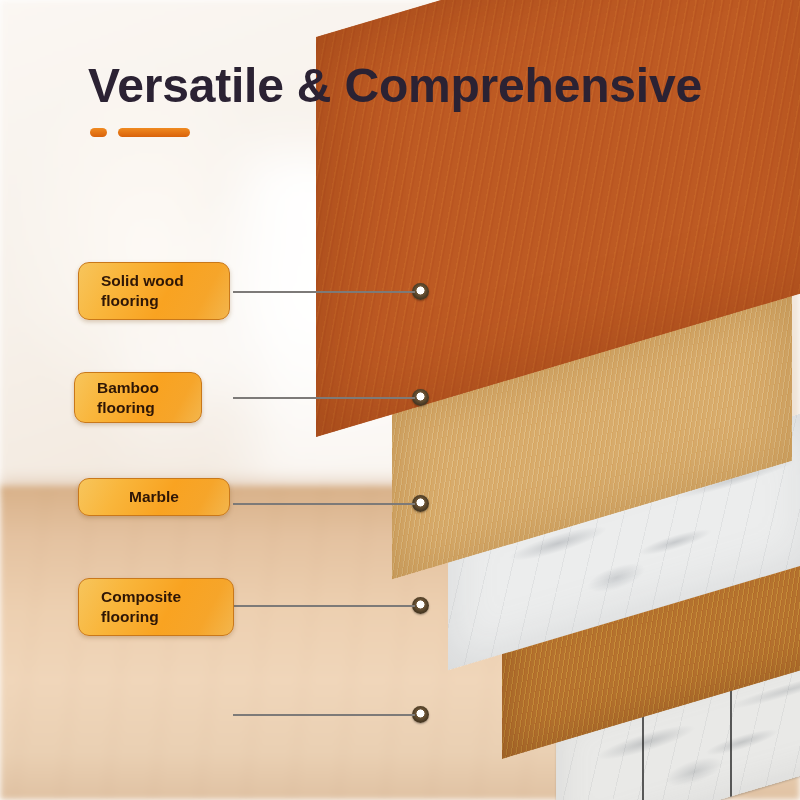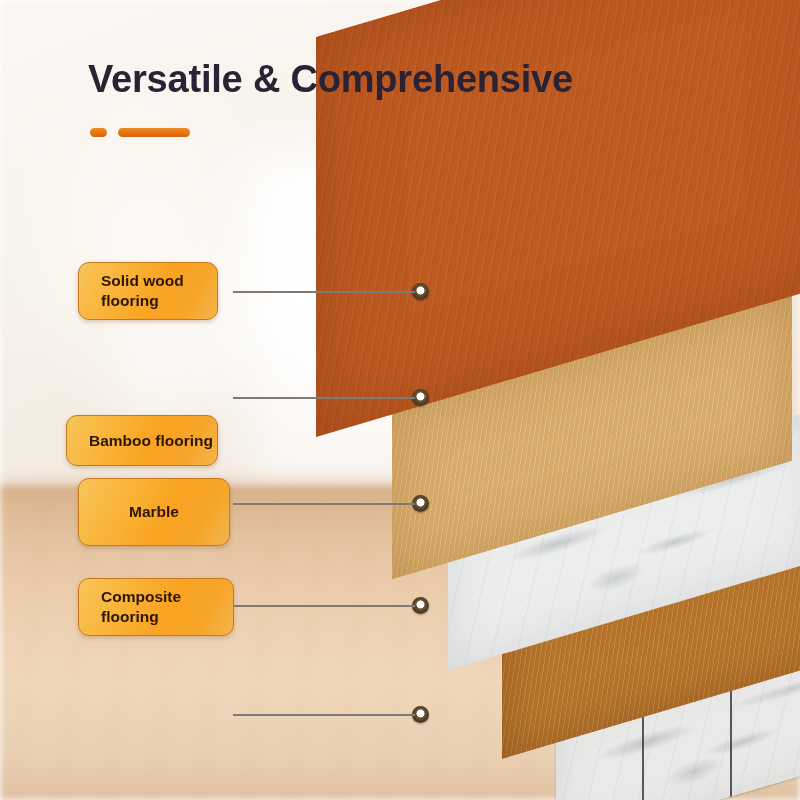--- a/index.html
+++ b/index.html
@@ -43,21 +43,21 @@
   .bg-floorline{
     position:absolute;left:0;top:482px;width:800px;height:18px;
     background:linear-gradient(180deg,rgba(196,150,110,.55),rgba(196,150,110,0));
     filter:blur(7px);
   }
   .bg-blurwrap{position:absolute;inset:0;filter:blur(3px);}
 
   
   .title{
     position:absolute;left:88px;top:58px;
-    font-size:38px;font-weight:700;letter-spacing:-.2px;
+    font-size:48px;font-weight:700;letter-spacing:-.2px;
     color:#2b2233;white-space:nowrap;
   }
   .accent-row{position:absolute;left:90px;top:128px;display:flex;align-items:center;gap:11px;}
   .accent-dot{width:17px;height:9px;border-radius:5px;
     background:linear-gradient(180deg,#f08a20,#d9620a);}
   .accent-bar{width:72px;height:9px;border-radius:5px;
     background:linear-gradient(180deg,#f08a20,#d9620a);}
   .subtitle{
     position:absolute;left:30px;top:166px;
     font-size:16px;font-weight:600;color:#40343c;white-space:nowrap;
@@ -182,26 +182,26 @@
   <div class="marker" style="left:412px;top:495px;"></div>
   <div class="marker" style="left:412px;top:597px;"></div>
   <div class="marker" style="left:412px;top:706px;"></div>
 
   <div class="leader" style="left:233px;top:291px;width:182px;"></div>
   <div class="leader" style="left:233px;top:397px;width:182px;"></div>
   <div class="leader" style="left:233px;top:503px;width:182px;"></div>
   <div class="leader" style="left:233px;top:605px;width:182px;"></div>
   <div class="leader" style="left:233px;top:714px;width:182px;"></div>
 
-  <div class="chip left" style="left:78px;top:262px;width:140px;height:58px;white-space:pre-line;">Solid wood
+  <div class="chip left" style="left:78px;top:262px;width:152px;height:58px;white-space:pre-line;">Solid wood
 flooring</div>
 
-  <div class="chip left" style="left:66px;top:372px;width:152px;height:51px;margin-top:43px;">Bamboo flooring</div>
-
-  <div class="chip center" style="left:78px;top:478px;width:152px;height:68px;">Marble</div>
+  <div class="chip left" style="left:74px;top:372px;width:128px;height:51px;">Bamboo flooring</div>
+
+  <div class="chip center" style="left:78px;top:478px;width:152px;height:38px;">Marble</div>
 
   <div class="chip left" style="left:78px;top:578px;width:156px;height:58px;white-space:pre-line;">Composite
 flooring</div>
 
 
   <div class="title">Versatile &amp; Comprehensive</div>
   <div class="accent-row">
     <span class="accent-dot"></span>
     <span class="accent-bar"></span>
   </div>

